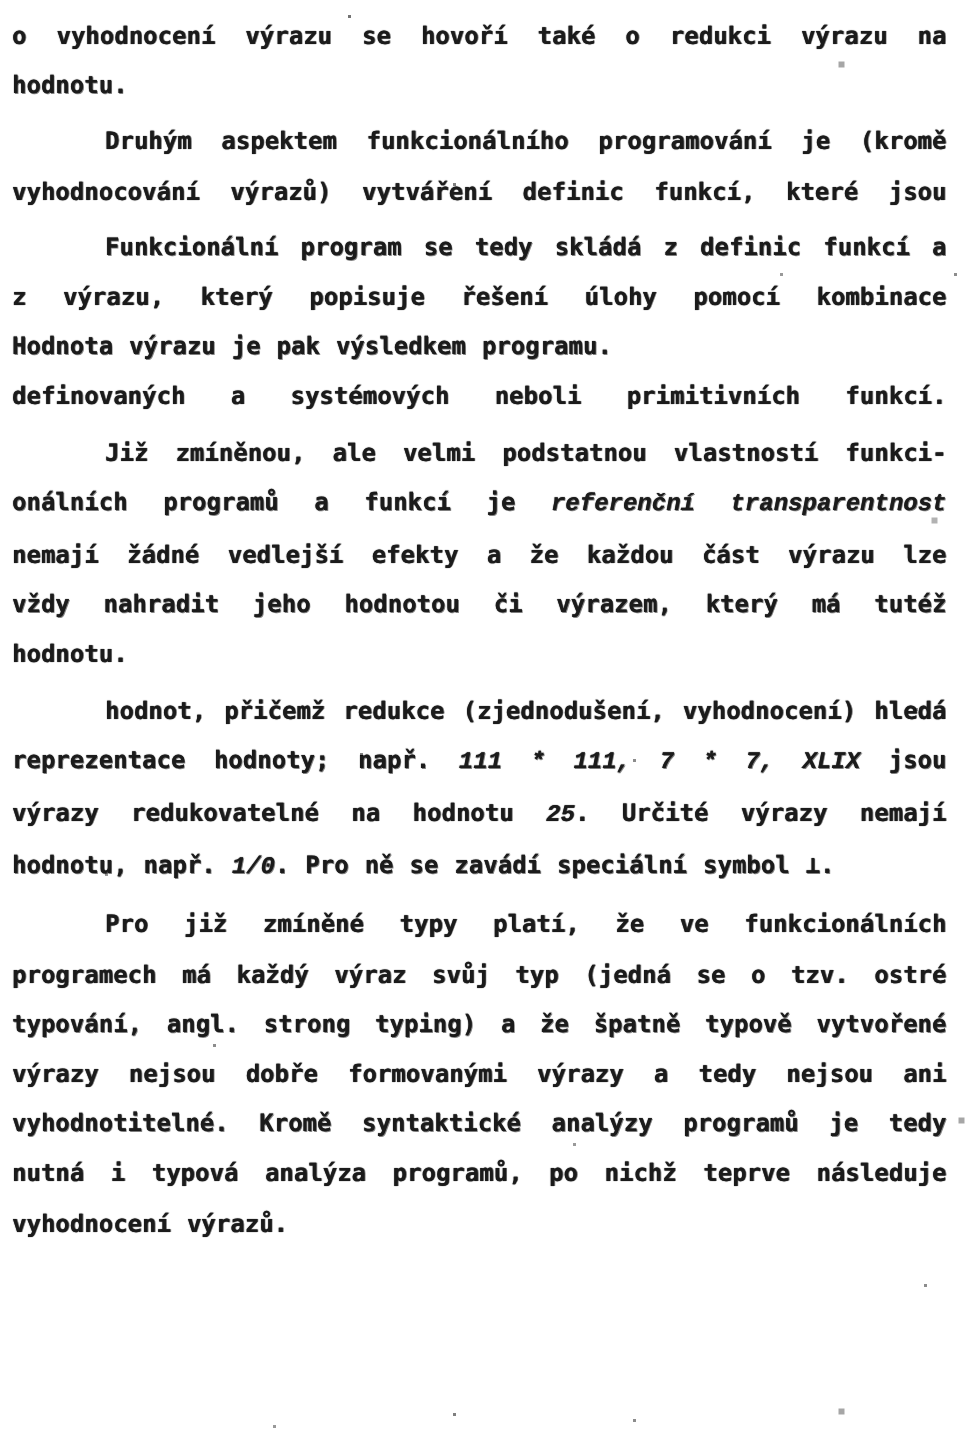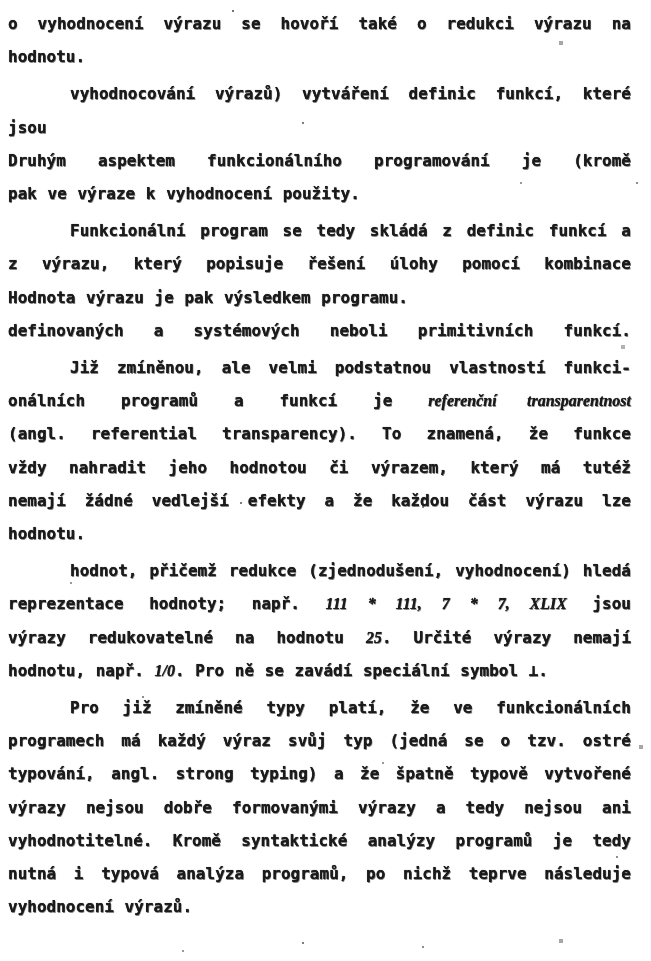--- a/index.html
+++ b/index.html
@@ -31,21 +31,21 @@
     word-spacing: 1px;
   }
   .line.justify {
     text-align: justify;
     text-align-last: justify;
   }
   .line.left { text-align: left; }
   .para.indent .line:first-child { text-indent: 62px; }
   .seg-i {
     font-style: italic;
-    font-family: Liberation Serif, serif;
+    font-family: Liberation Mono, monospace;
     font-weight: 700;
   }
   .seg-u { text-decoration: underline; text-underline-offset: 3px; }
   .noise {
     position: absolute;
     top: 0; left: 0;
     width: 2px; height: 2px;
     background: transparent;
     pointer-events: none;
     box-shadow:
@@ -73,36 +73,34 @@
 </head>
 <body>
 
 <div class="page">
   <div id="text-body">
       <div class="para">
         <div class="line justify"><span class="seg">o vyhodnocení výrazu se hovoří také o redukci výrazu na</span></div>
         <div class="line left"><span class="seg">hodnotu.</span></div>
       </div>
       <div class="para indent">
+        <div class="line justify"><span class="seg">Druhým aspektem funkcionálního programování je (kromě</span></div>
         <div class="line justify"><span class="seg">vyhodnocování výrazů) vytváření definic funkcí, které jsou</span></div>
-        <div class="line justify"><span class="seg">Druhým aspektem funkcionálního programování je (kromě</span></div>
-        <div class="line left"><span class="seg">pak ve výraze k vyhodnocení použity.</span></div>
       </div>
       <div class="para indent">
         <div class="line justify"><span class="seg">Funkcionální program se tedy skládá z definic funkcí a</span></div>
         <div class="line justify"><span class="seg">z výrazu, který popisuje řešení úlohy pomocí kombinace</span></div>
         <div class="line left"><span class="seg">Hodnota výrazu je pak výsledkem programu.</span></div>
         <div class="line justify"><span class="seg">definovaných a systémových neboli primitivních funkcí.</span></div>
       </div>
       <div class="para indent">
         <div class="line justify"><span class="seg">Již zmíněnou, ale velmi podstatnou vlastností funkci-</span></div>
         <div class="line justify"><span class="seg">onálních programů a funkcí je </span><span class="seg-i">referenční transparentnost</span></div>
-        <div class="line justify"><span class="seg">(angl. referential transparency). To znamená, že funkce</span></div>
+        <div class="line justify"><span class="seg">nemají žádné vedlejší efekty a že každou část výrazu lze</span></div>
         <div class="line justify"><span class="seg">vždy nahradit jeho hodnotou či výrazem, který má tutéž</span></div>
-        <div class="line justify"><span class="seg">nemají žádné vedlejší efekty a že každou část výrazu lze</span></div>
         <div class="line left"><span class="seg">hodnotu.</span></div>
       </div>
       <div class="para indent">
         <div class="line justify"><span class="seg">hodnot, přičemž redukce (zjednodušení, vyhodnocení) hledá</span></div>
         <div class="line justify"><span class="seg">reprezentace hodnoty; např. </span><span class="seg-i">111 * 111, 7 * 7, XLIX</span><span class="seg"> jsou</span></div>
         <div class="line justify"><span class="seg">výrazy redukovatelné na hodnotu </span><span class="seg-i">25</span><span class="seg">. Určité výrazy nemají</span></div>
         <div class="line left"><span class="seg">hodnotu, např. </span><span class="seg-i">1/0</span><span class="seg">. Pro ně se zavádí speciální symbol ⊥.</span></div>
       </div>
       <div class="para indent">
         <div class="line justify"><span class="seg">Pro již zmíněné typy platí, že ve funkcionálních</span></div>

